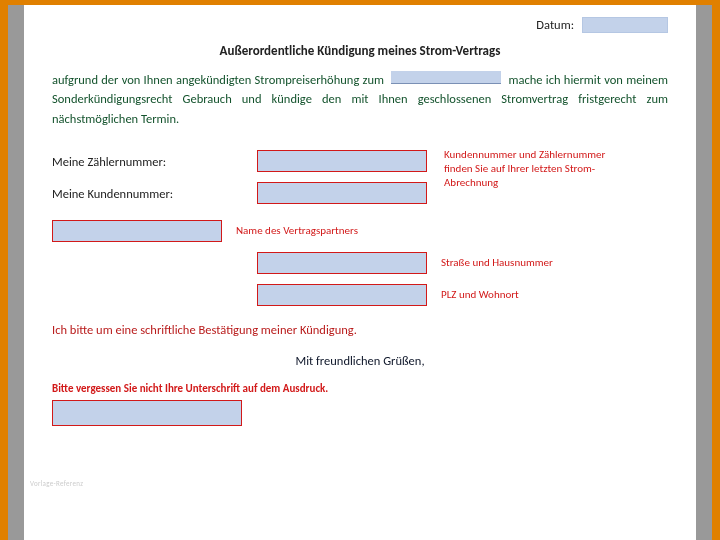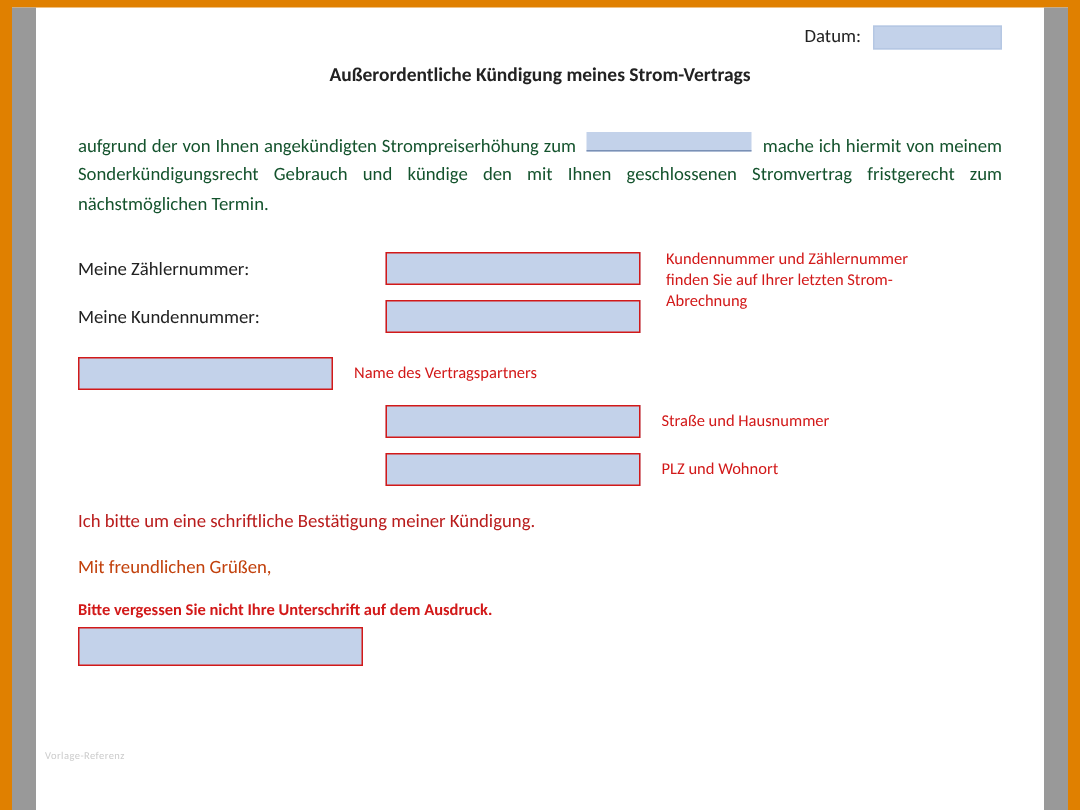--- a/index.html
+++ b/index.html
@@ -37,21 +37,21 @@
       height: 16px;
       background: #c3d2ea;
       border: 1px solid #b5c7e3;
       vertical-align: middle;
     }
     .title {
       text-align: center;
       font-weight: bold;
       font-size: 13px;
       color: #222;
-      margin-bottom: 30px;
+      margin-bottom: 12px;
     }
     .salutation { margin-bottom: 12px; color: #222;}
     .body-text {
       text-align: justify;
       line-height: 1.55;
       color: #14532d;
       margin-bottom: 22px;
     }
     .inline-field {
       display: inline-block;
@@ -89,38 +89,38 @@
     .hint-abs {
       position: absolute;
       left: 392px;
       top: -2px;
       width: 180px;
       color: #d21919;
       font-size: 11px;
       line-height: 1.25;
     }
     .confirm { margin: 16px 0 16px 0; color:#b91c1c;}
-    .closing { margin-bottom: 14px; color:#c2410c;}
+    .closing { margin-bottom: 14px; color:#0f172a;text-align:center;}
     .sig-hint {
       color: #d21919;
       font-size: 11px;
       font-weight: bold;
       line-height: 1.25;
       margin-bottom: 4px;
     }
     .sig-box {
       width: 190px;
       height: 26px;
       background: #c3d2ea;
       border: 1.5px solid #d21919;
     }
     .watermark {
       position: absolute;
       left: 6px;
-      bottom: 32px;
+      bottom: 52px;
       font-size: 7px;
       color: #ccc;
       letter-spacing: 0.3px;
     }
   </style>
 </head>
 <body>
 
 <div class="page">
 

